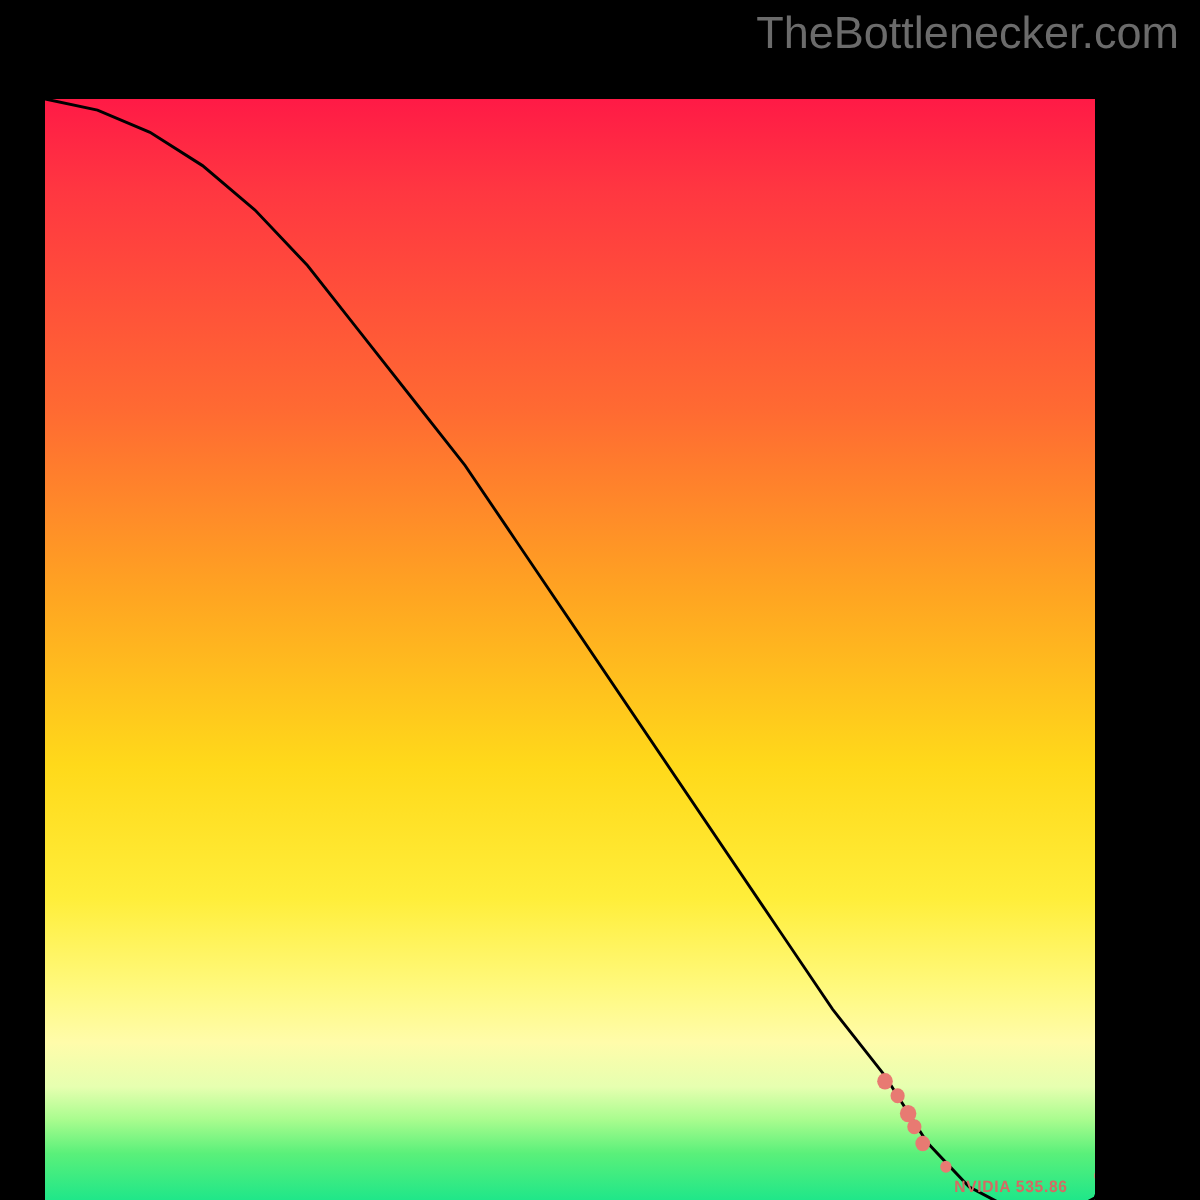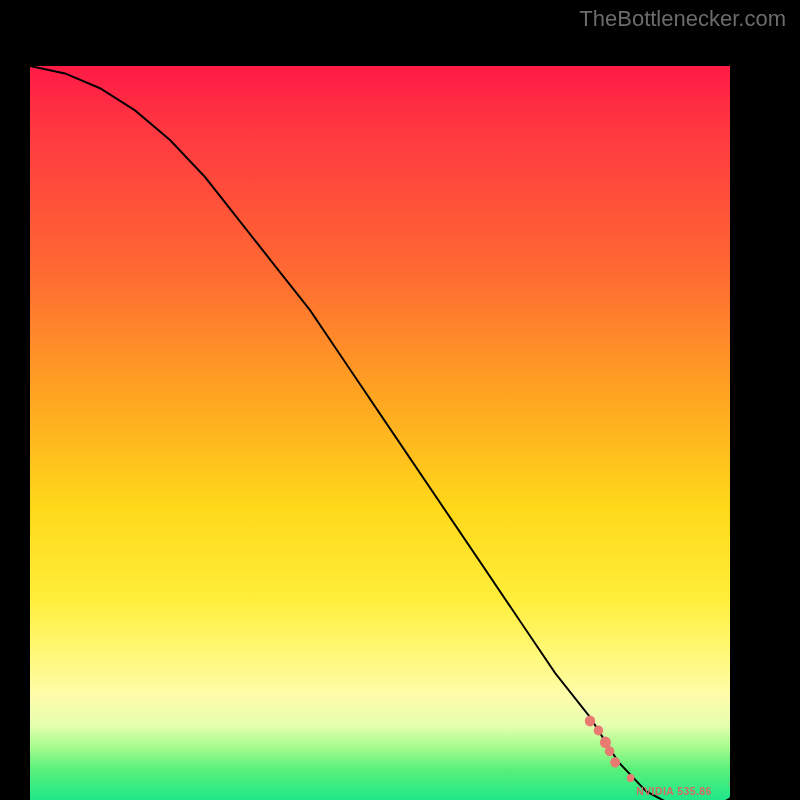--- a/index.html
+++ b/index.html
@@ -15,21 +15,21 @@
     position: relative;
     width: 800px;
     height: 800px;
     background: #000;
   }
   .watermark {
     position: absolute;
     top: 6px;
     right: 14px;
     color: #6b6b6b;
-    font-size: 22px;
+    font-size: 30px;
     font-weight: 500;
     white-space: nowrap;
     z-index: 3;
   }
   .plot-area {
     position: absolute;
     left: 30px;
     top: 42px;
     width: 700px;
     height: 740px;

